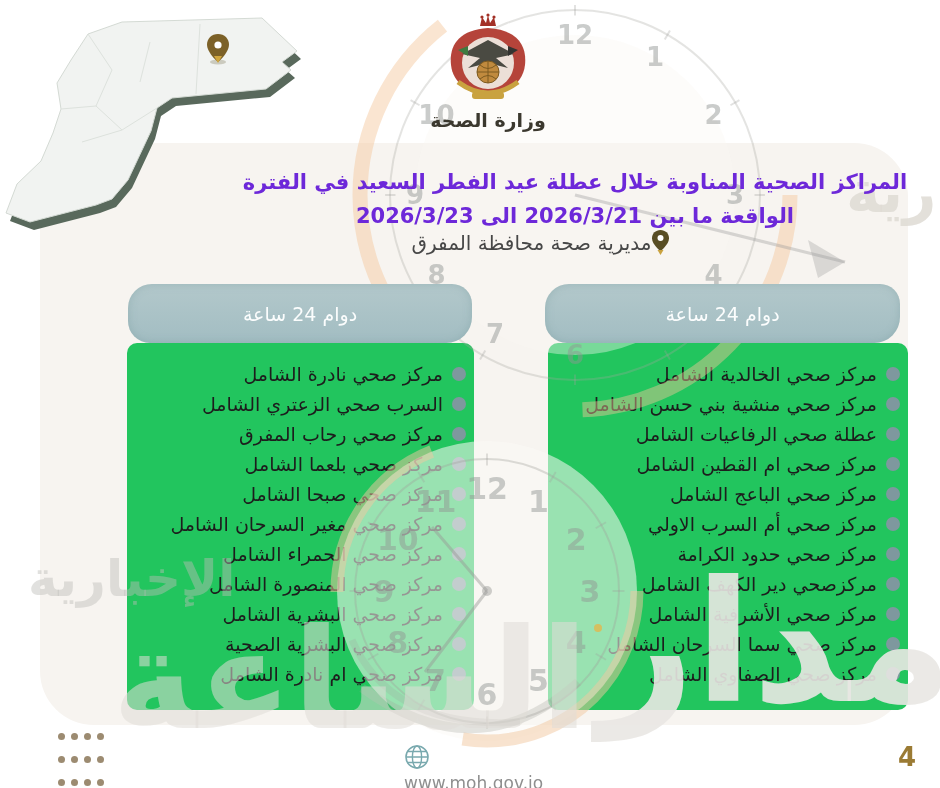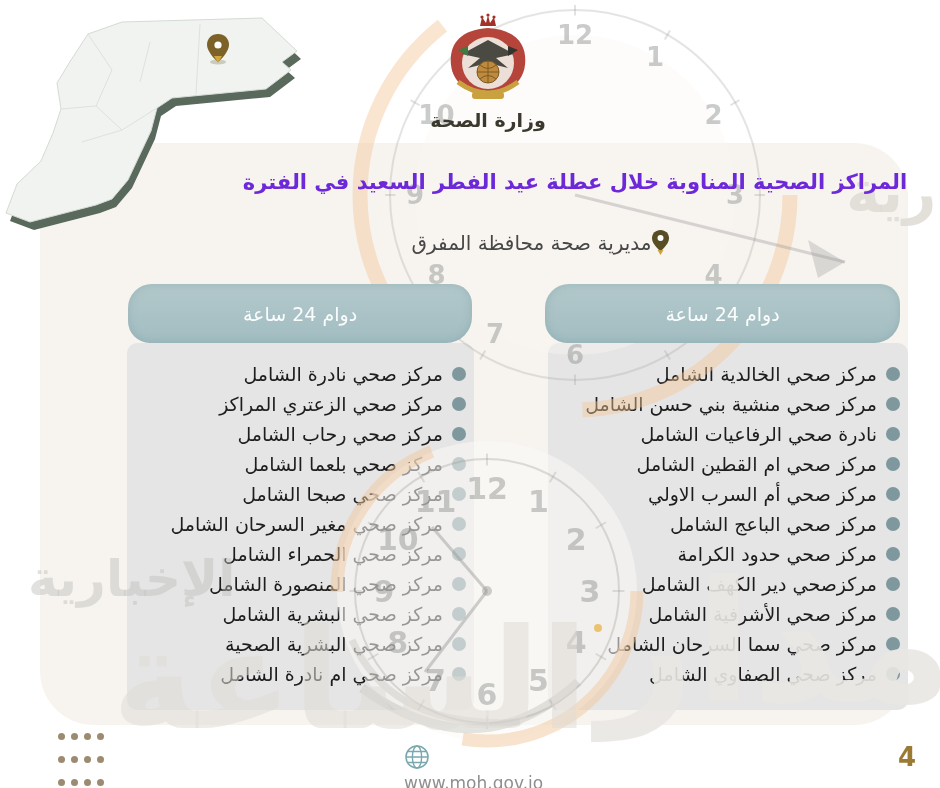--- a/index.html
+++ b/index.html
@@ -27,21 +27,21 @@
   .subtitle{position:absolute;left:320px;top:230px;width:440px;z-index:20;display:flex;direction:rtl;
             align-items:center;justify-content:center;color:#474747;font-size:20px;font-weight:500;}
   
   .pill{position:absolute;top:284px;height:59px;z-index:20;display:flex;align-items:center;justify-content:center;
         color:#fbfdfd;font-size:19px;direction:rtl;
         background:linear-gradient(180deg,#b3c8cb,#a2bdc2);border-radius:24px 20px 26px 22px;
         box-shadow:inset 0 0 8px rgba(110,145,150,.35);}
   .pill-right{left:545px;width:355px;}
   .pill-left{left:128px;width:344px;}
   
-  .panel{position:absolute;top:343px;height:367px;background:#e5e5e5;border-radius:10px;z-index:6;}
+  .panel{position:absolute;top:343px;height:367px;background:#22c55e;border-radius:10px;z-index:6;}
   .panel-right{left:548px;width:360px;}
   .panel-left{left:127px;width:347px;}
   .list{position:relative;z-index:20;list-style:none;margin:0;padding:16px 8px 0 4px;direction:rtl;}
   .list li{display:flex;align-items:center;gap:9px;height:30px;}
   .bullet{flex:0 0 auto;width:14px;height:14px;border-radius:50%;background:#7e989e;}
   .item-text{font-size:19px;color:#1d1d1d;font-weight:500;white-space:nowrap;}
   
   .dots{position:absolute;left:58px;top:733px;z-index:20;display:grid;grid-template-columns:repeat(4,7px);gap:16px 6px;}
   .dots span{width:7px;height:7px;border-radius:50%;background:#9c8b71;display:block;}
   
@@ -158,20 +158,21 @@
       <circle cx="60" cy="60" r="11" fill="#c08a3e" stroke="#7c5a20" stroke-width="1"></circle>
       <path d="M49,60 h22 M60,49 v22 M52,53 q8,7 16,0 M52,67 q8,-7 16,0" fill="none" stroke="#7c5a20" stroke-width="1"></path>
       <path d="M30,70 Q60,92 90,70" fill="none" stroke="#c9a23f" stroke-width="5"></path>
       <rect x="44" y="80" width="32" height="7" rx="3" fill="#c9a23f"></rect>
     </svg>
     <div class="logo-text">وزارة الصحة</div>
   </div>
 
   <div class="title">
     <div>المراكز الصحية المناوبة خلال عطلة عيد الفطر السعيد في  الفترة</div>
+    <div>الواقعة ما بين  2026/3/21 الى  2026/3/23</div>
   </div>
 
   <div class="subtitle">
     <svg width="17" height="25" viewBox="0 0 17 25">
       <path d="M8.5,0 C3.6,0 0,3.6 0,8.2 C0,14.6 8.5,21 8.5,21 C8.5,21 17,14.6 17,8.2 C17,3.6 13.4,0 8.5,0 Z" fill="#584d24"></path>
       <polygon points="5.5,20 11.5,20 8.5,25" fill="#c9a23f"></polygon>
       <circle cx="8.5" cy="8" r="3" fill="#fff"></circle>
     </svg>
     <span>مديرية صحة محافظة المفرق</span>
   </div>
@@ -184,33 +185,33 @@
       <li>
           <span class="bullet"></span>
           <span class="item-text">مركز صحي الخالدية الشامل</span>
         </li>
       <li>
           <span class="bullet"></span>
           <span class="item-text">مركز صحي منشية بني حسن الشامل</span>
         </li>
       <li>
           <span class="bullet"></span>
-          <span class="item-text">نادرة صحي الرفاعيات الشامل</span>
+          <span class="item-text">عطلة صحي الرفاعيات الشامل</span>
         </li>
       <li>
           <span class="bullet"></span>
           <span class="item-text">مركز صحي ام القطين الشامل</span>
         </li>
       <li>
           <span class="bullet"></span>
+          <span class="item-text">مركز صحي الباعج الشامل</span>
+        </li>
+      <li>
+          <span class="bullet"></span>
           <span class="item-text">مركز صحي أم السرب الاولي</span>
-        </li>
-      <li>
-          <span class="bullet"></span>
-          <span class="item-text">مركز صحي الباعج الشامل</span>
         </li>
       <li>
           <span class="bullet"></span>
           <span class="item-text">مركز صحي  حدود الكرامة</span>
         </li>
       <li>
           <span class="bullet"></span>
           <span class="item-text">مركزصحي دير الكهف  الشامل</span>
         </li>
       <li>
@@ -229,25 +230,25 @@
   </div>
 
   <div class="panel panel-left">
     <ul class="list">
       <li>
           <span class="bullet"></span>
           <span class="item-text">مركز صحي نادرة الشامل</span>
         </li>
       <li>
           <span class="bullet"></span>
-          <span class="item-text">مركز صحي الزعتري المراكز</span>
-        </li>
-      <li>
-          <span class="bullet"></span>
-          <span class="item-text">مركز صحي رحاب الشامل</span>
+          <span class="item-text">السرب صحي الزعتري الشامل</span>
+        </li>
+      <li>
+          <span class="bullet"></span>
+          <span class="item-text">مركز صحي رحاب المفرق</span>
         </li>
       <li>
           <span class="bullet"></span>
           <span class="item-text">مركز صحي بلعما الشامل</span>
         </li>
       <li>
           <span class="bullet"></span>
           <span class="item-text">مركز صحي صبحا الشامل</span>
         </li>
       <li>

